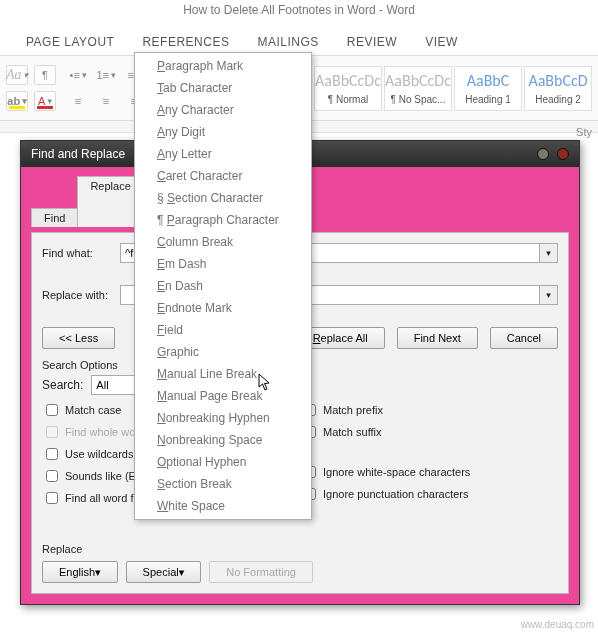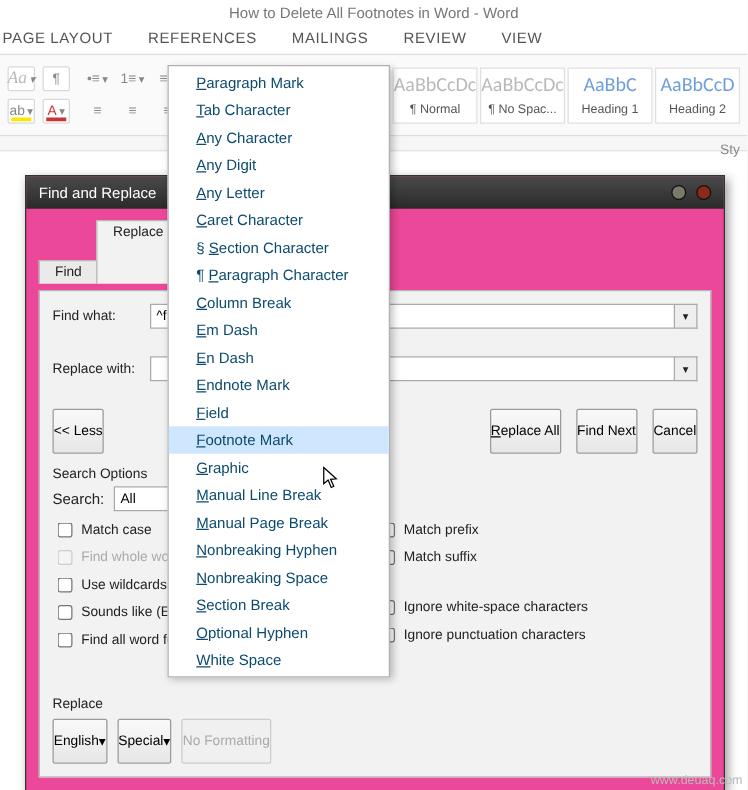--- a/index.html
+++ b/index.html
@@ -1,29 +1,29 @@
 <!DOCTYPE html>
 <html><head>
 <meta charset="utf-8">
 <style>
   * { box-sizing: border-box; font-family: "Segoe UI", Tahoma, sans-serif; }
   body { margin:0; width:598px; height:632px; background:#fff; overflow:hidden; position:relative; font-size:12px; color:#222; }
 
   
   .title { text-align:center; color:#777; font-size:12px; padding:3px 0 2px; background:#fff; }
-  .menu-tabs { display:flex; gap:28px; padding:4px 2px 6px; color:#555; font-size:12px; letter-spacing:0.5px; background:#fff; }
+  .menu-tabs { display:flex; gap:28px; padding:4px 26px 6px; color:#555; font-size:12px; letter-spacing:0.5px; background:#fff;margin-top:12px; }
   .menu-tabs span { cursor:pointer; }
 
   .ribbon { display:flex; align-items:center; height:66px; border-top:1px solid #ddd; border-bottom:1px solid #ddd; background:#fafafa; padding:0 6px; position:relative; }
   .ribbon .grp1 { display:flex; flex-direction:column; gap:6px; margin-right:10px; }
   .grp1 .row { display:flex; align-items:flex-start; gap:6px; }
   .btn-sm { width:22px; height:20px; border:1px solid #d9d9d9; background:#fff; border-radius:2px; display:flex; align-items:center; justify-content:center; font-size:11px; color:#888; }
   .drop { font-size:9px; color:#888; margin-left:2px; }
   .font-aa { font-family:"Times New Roman",serif; font-style:italic; color:#bbb; font-size:14px; }
-  .highlight-a { position:relative; }
+  .highlight-a { position:relative;font-weight:bold; }
   .highlight-a::after { content:""; position:absolute; left:2px; right:2px; bottom:1px; height:3px; background:#ffe600; }
   .fontcolor-a { position:relative; color:#c33; }
   .fontcolor-a::after { content:""; position:absolute; left:2px; right:2px; bottom:1px; height:3px; background:#c33; }
 
   .grp2 { display:flex; flex-direction:column; gap:6px; margin-right:12px; }
   .grp2 .row { display:flex; gap:4px; }
   .bullet-btn { width:24px; height:20px; display:flex; align-items:center; justify-content:center; color:#888; font-size:11px; }
   .style-tiles { display:flex; gap:2px; margin-left:auto; }
   .style-tile { width:68px; height:45px; border:1px solid #e0e0e0; background:#fff; display:flex; flex-direction:column; align-items:center; justify-content:center; padding:16px 0; }
   .style-tile .prev { font-family:Calibri,sans-serif; color:#b9b9b9; font-size:16px; }
@@ -47,41 +47,41 @@
   .tab:first-child { border-right:none;margin-top:32px; }
   .tab.active { background:#f2f2f2; }
   .pane { border:1px solid #b8b8b8; background:#f2f2f2; padding:10px; position:relative; }
 
   .field-row { display:flex; align-items:center; margin-bottom:6px; }
   .field-row label { width:78px; font-size:11px; }
   .combo { flex:1; display:flex; }
   .combo input { flex:1; height:20px; border:1px solid #aaa; font-size:11px; padding:0 4px; background:#fff; }
   .combo .caret { width:18px; height:20px; border:1px solid #aaa; border-left:none; background:#eee; display:flex; align-items:center; justify-content:center; font-size:9px; }
 
-  .btn { height:36px; padding:0 0; border:1px solid #9a9a9a; background:linear-gradient(#fafafa,#e6e6e6); font-size:11px; border-radius:2px; cursor:pointer; display:inline-flex; align-items:center; justify-content:center;}
+  .btn { height:22px; padding:0 16px; border:1px solid #9a9a9a; background:linear-gradient(#fafafa,#e6e6e6); font-size:11px; border-radius:2px; cursor:pointer; display:inline-flex; align-items:center; justify-content:center;}
   .btn.disabled { color:#aaa; border-color:#ccc; background:#f0f0f0; cursor:default; }
 
   .btn-row { display:flex; gap:12px; margin:22px 0 10px; }
   .btn-row .gap { flex:1; }
 
   .section-title { font-size:11px; margin:6px 0 4px; }
   .opts { display:flex; }
   .opts-col { flex:1; display:flex; flex-direction:column; gap:4px; }
   .chk { display:flex; align-items:center; gap:4px; font-size:11px; }
   .chk input { width:12px; height:12px; }
   .chk.disabled { color:#aaa; }
   .search-line { display:flex; align-items:center; gap:8px; margin-bottom:6px; }
   .search-line select { height:20px; font-size:11px; border:1px solid #aaa; background:#fff; width:100px; }
 
   .replace-section { margin-top:36px; }
   .bottom-row { display:flex; gap:8px; margin-top:6px; }
 
   
   .menu { position:absolute; left:134px; top:52px; width:178px; background:#fff; border:1px solid #b0b0b0; box-shadow:2px 2px 6px rgba(0,0,0,0.25); z-index:100; padding:2px 0; }
-  .menu .item { padding:4px 22px; font-size:12px; color:#0c4a6e; cursor:pointer; white-space:nowrap; }
+  .menu .item { padding:4px 22px; font-size:12px; color:#737373; cursor:pointer; white-space:nowrap; }
   .menu .item.hover { background:#cfe6ff; }
 
   .cursor { position:absolute; left:258px; top:373px; z-index:200; pointer-events:none; }
   .cursor svg { width:16px; height:20px; }
 
   .watermark { position:absolute; right:4px; bottom:2px; font-size:10px; color:#bbb; }
 
   
   .ul { text-decoration:underline; }
 </style>
@@ -251,28 +251,27 @@
     <div class="item"><span class="ul">A</span>ny Digit</div>
     <div class="item"><span class="ul">A</span>ny Letter</div>
     <div class="item"><span class="ul">C</span>aret Character</div>
     <div class="item">§ <span class="ul">S</span>ection Character</div>
     <div class="item">¶ <span class="ul">P</span>aragraph Character</div>
     <div class="item"><span class="ul">C</span>olumn Break</div>
     <div class="item"><span class="ul">E</span>m Dash</div>
     <div class="item"><span class="ul">E</span>n Dash</div>
     <div class="item"><span class="ul">E</span>ndnote Mark</div>
     <div class="item"><span class="ul">F</span>ield</div>
-    <div class="item hover"><span class="ul">F</span>ootnote Mark</div>
     <div class="item"><span class="ul">G</span>raphic</div>
     <div class="item"><span class="ul">M</span>anual Line Break</div>
     <div class="item"><span class="ul">M</span>anual Page Break</div>
     <div class="item"><span class="ul">N</span>onbreaking Hyphen</div>
     <div class="item"><span class="ul">N</span>onbreaking Space</div>
+    <div class="item"><span class="ul">O</span>ptional Hyphen</div>
     <div class="item"><span class="ul">S</span>ection Break</div>
-    <div class="item"><span class="ul">O</span>ptional Hyphen</div>
     <div class="item"><span class="ul">W</span>hite Space</div>
   </div>
 
 <div class="cursor">
   <svg viewBox="0 0 16 20">
       <path d="M1 1 L1 14 L4.5 11 L7 17 L9 16 L6.5 10.5 L11 10 Z" fill="#fff" stroke="#000" stroke-width="1"></path>
     </svg>
 </div>
 
 <div class="watermark">www.deuaq.com</div>

